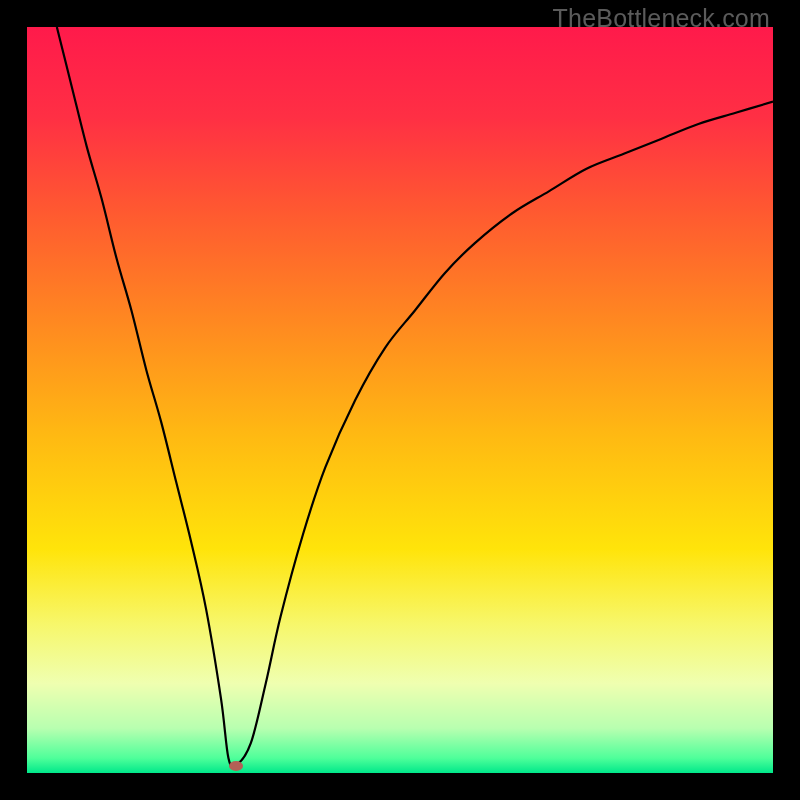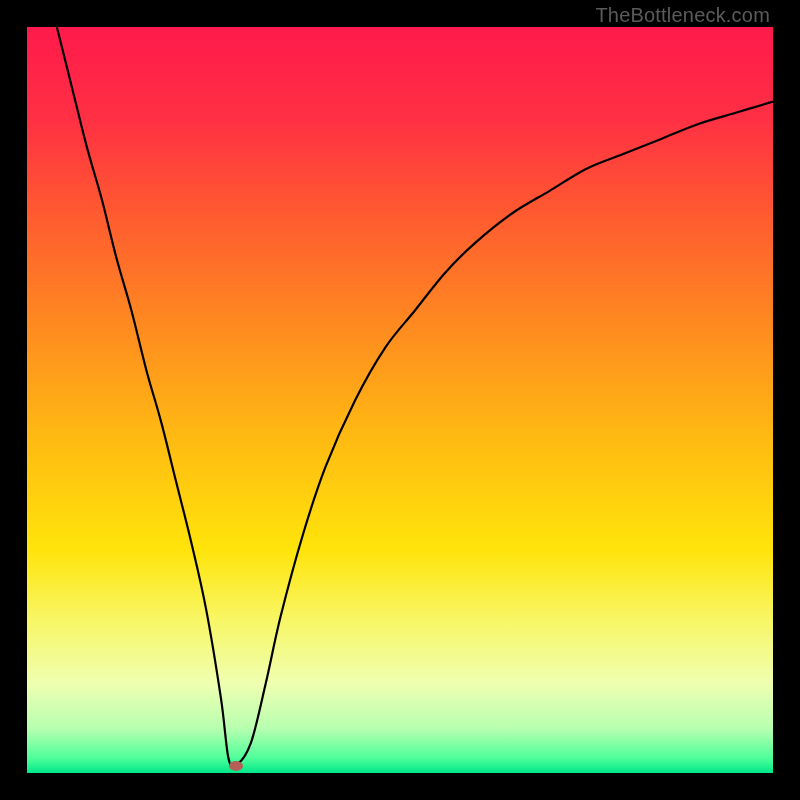--- a/index.html
+++ b/index.html
@@ -39,21 +39,21 @@
     top: 0;
     left: 0;
     width: 100%;
     height: 100%;
   }
   .watermark {
     position: absolute;
     top: 4px;
     right: 30px;
     color: #5b5b5b;
-    font-size: 20px;
+    font-size: 25px;
     font-weight: 400;
     letter-spacing: 0.2px;
   }
   .marker {
     position: absolute;
     width: 14px;
     height: 10px;
     background: #b46056;
     border-radius: 50%;
   }

